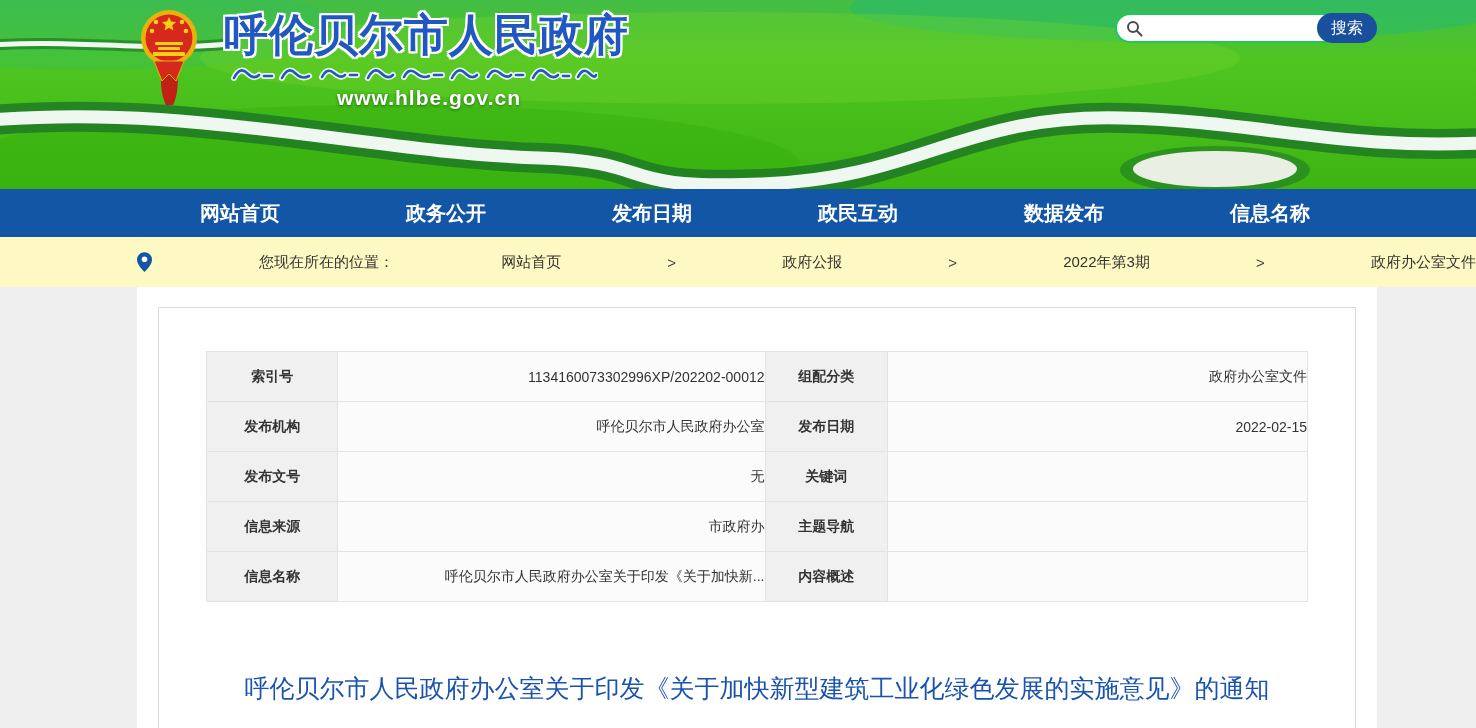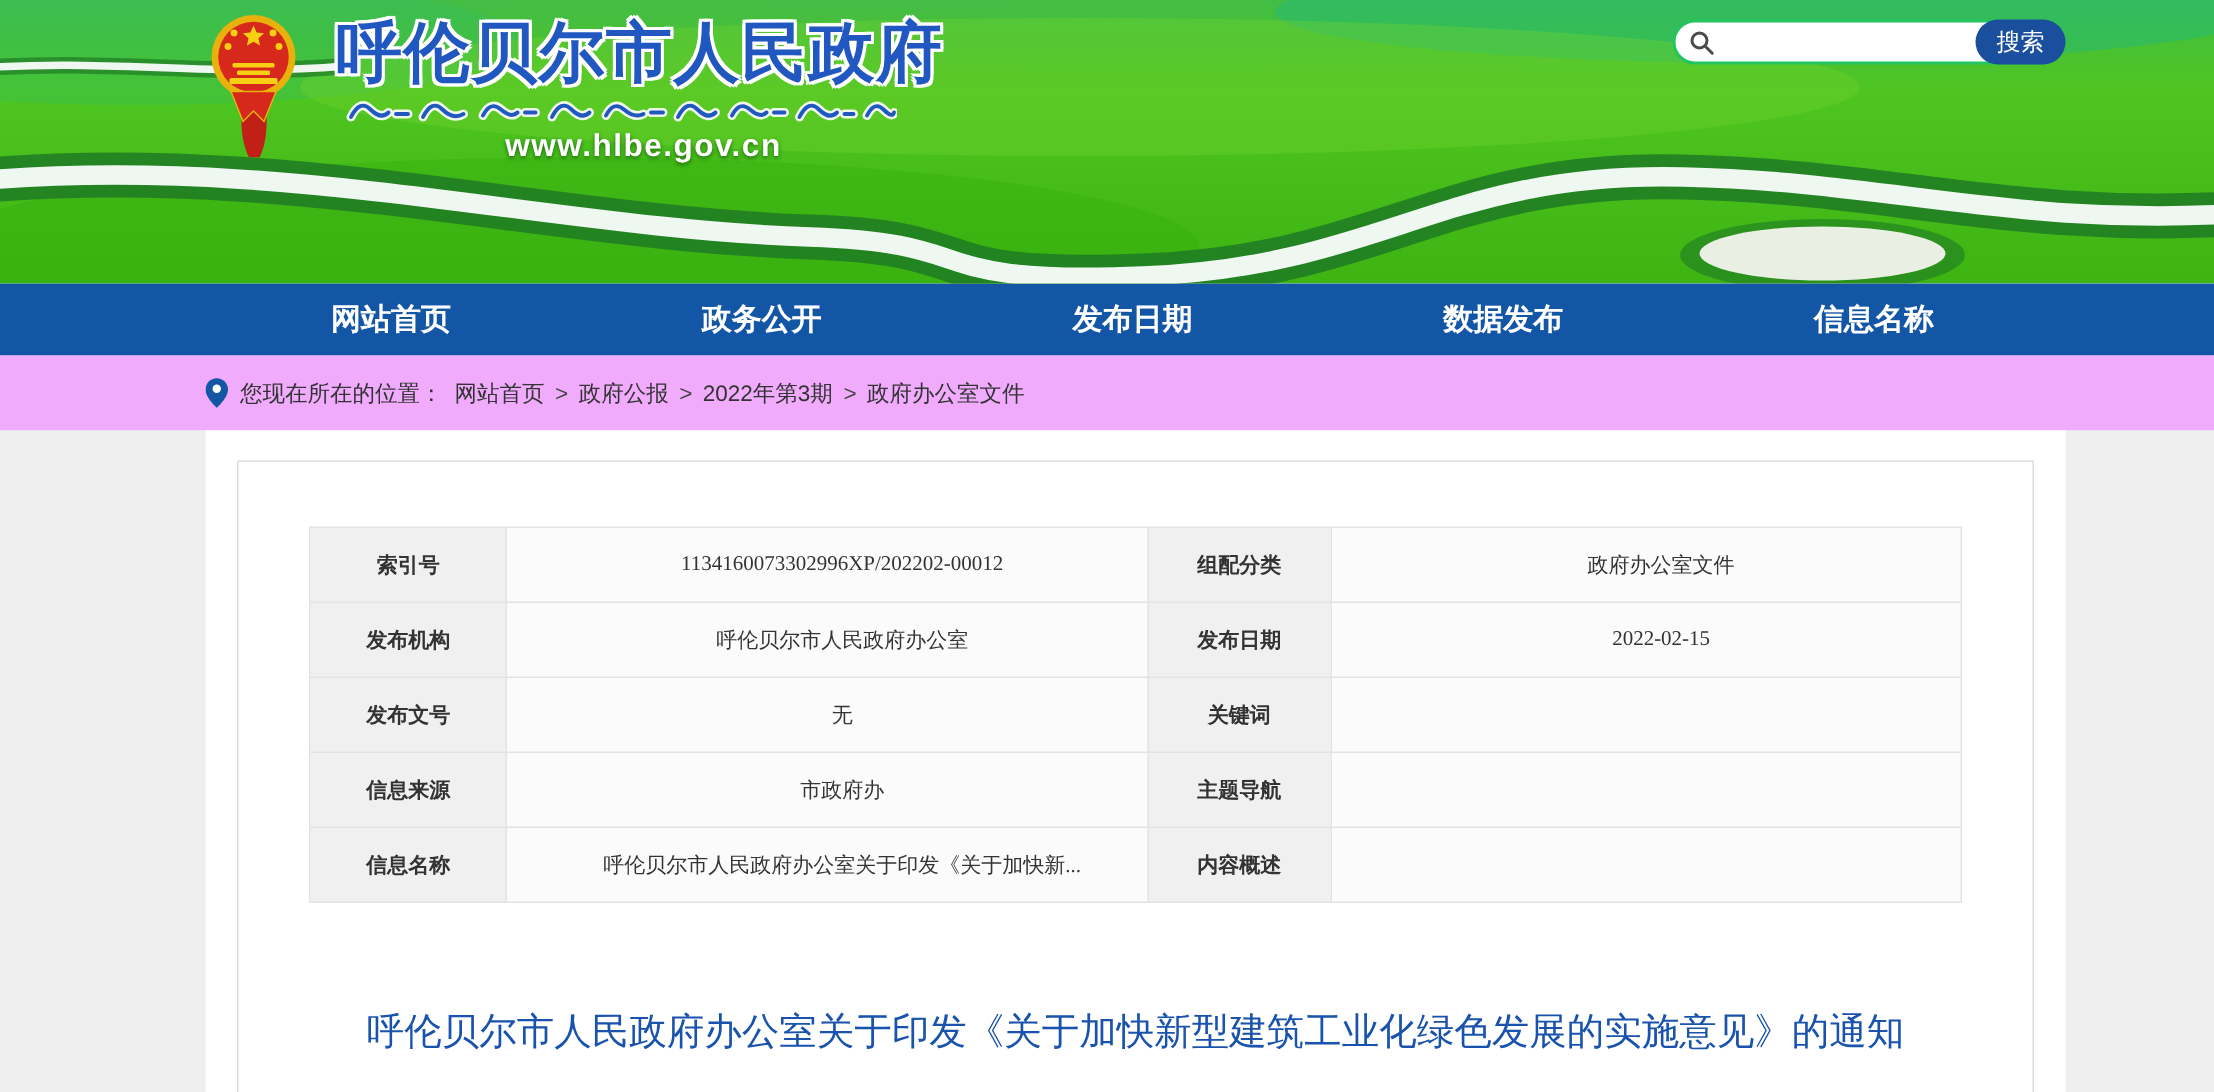--- a/index.html
+++ b/index.html
@@ -24,36 +24,36 @@
   .search-input { flex:1; border:none; outline:none; height:22px; font-size:14px; background:transparent; min-width:0; }
   .search-btn { flex:0 0 auto; height:30px; width:60px; margin-right:-2px; background:#1a4f9d; color:#fff;
     border:none; border-radius:16px; font-size:16px; cursor:pointer; font-family:inherit; }
 
   
   .nav { height:48px; background:#1356a6; }
   .nav-inner { margin-left:137px; width:1236px; height:48px; display:flex; }
   .nav-item { flex:1; text-align:center; line-height:48px; color:#fff; font-size:20px; font-weight:bold; cursor:pointer; }
 
   
-  .breadcrumb { height:50px; display:flex; align-items:center; padding-left:137px; font-size:15px; color:#333; background:#f0abfc; }
+  .breadcrumb { height:50px; display:flex; align-items:center; padding-left:137px; font-size:15px; color:#333; background:#fef9c3;justify-content:space-between; }
   .breadcrumb .pin { margin-right:8px; display:block; }
   .crumb-prefix { margin-right:8px; }
   .crumb-link { cursor:pointer; }
   .crumb-sep { margin:0 7px; color:#444; }
 
   
   .main { background:#efefef; }
   .card { margin-left:137px; width:1240px; background:#fff; min-height:441px; padding-top:20px; }
   .inner-box { margin:0 21px; border:1px solid #dcdcdc; padding:43px 47px 120px 47px; }
 
   table.info { width:100%; border-collapse:collapse; font-size:14px; color:#333; table-layout:fixed; }
   table.info td { border:1px solid #e3e3e3; height:50px; }
   td.lbl { background:#f0f0f0; font-weight:bold; text-align:center; }
-  td.val { background:#fbfbfb; padding-left:20px; text-align:center;
-           white-space:nowrap; overflow:hidden;font-family:Liberation Serif, serif; }
+  td.val { background:#fbfbfb; padding-left:20px; text-align:right;
+           white-space:nowrap; overflow:hidden; }
   col.c-l1{ width:131px; } col.c-v1{ width:426px; } col.c-l2{ width:122px; } col.c-v2{ width:419px; }
 
   .article-title { margin-top:68px; padding:0 28px; text-align:center; font-size:25px; font-weight:normal;
     color:#1a53ad; line-height:37px; }
 </style>
 </head>
 <body>
 
 <div class="page">
 
@@ -130,20 +130,21 @@
       <input class="search-input" value="" placeholder="" style="">
       <button class="search-btn">搜索</button>
     </div>
   </div>
 
   <div class="nav">
     <div class="nav-inner">
       <div class="nav-item">网站首页</div>
       <div class="nav-item">政务公开</div>
       <div class="nav-item">发布日期</div>
+      <div class="nav-item">政民互动</div>
       <div class="nav-item">数据发布</div>
       <div class="nav-item">信息名称</div>
     </div>
   </div>
 
   <div class="breadcrumb">
     <svg class="pin" width="15" height="20" viewBox="0 0 16 21">
       <path d="M8,0 C3.6,0 0,3.6 0,8 c0,6 8,13 8,13 s8,-7 8,-13 C16,3.6 12.4,0 8,0 z" fill="#1356a6"></path>
       <circle cx="8" cy="7.5" r="3" fill="#fff"></circle>
     </svg>

